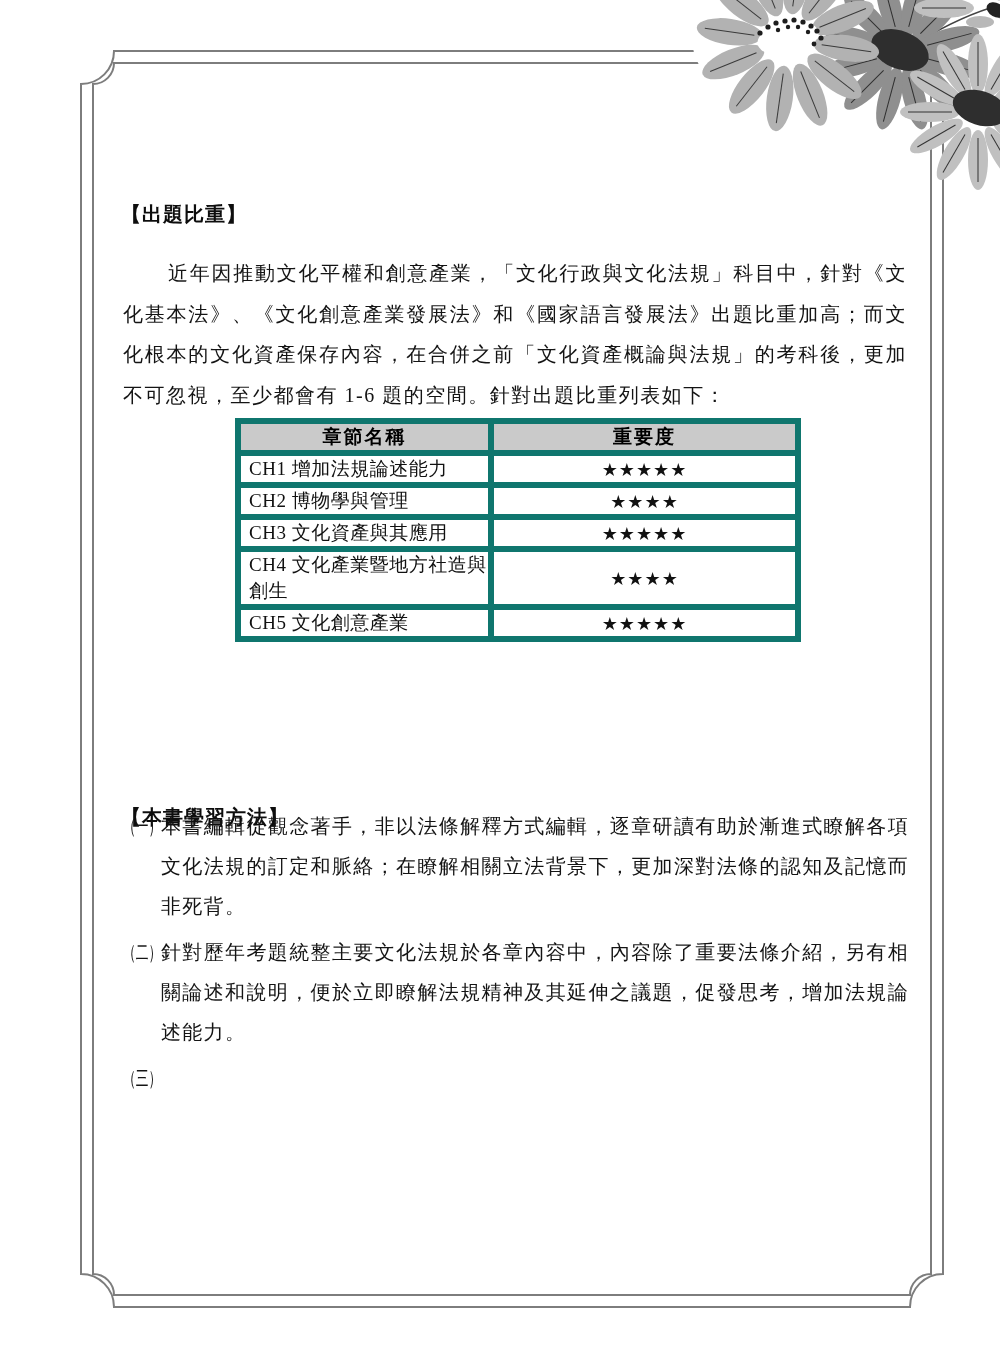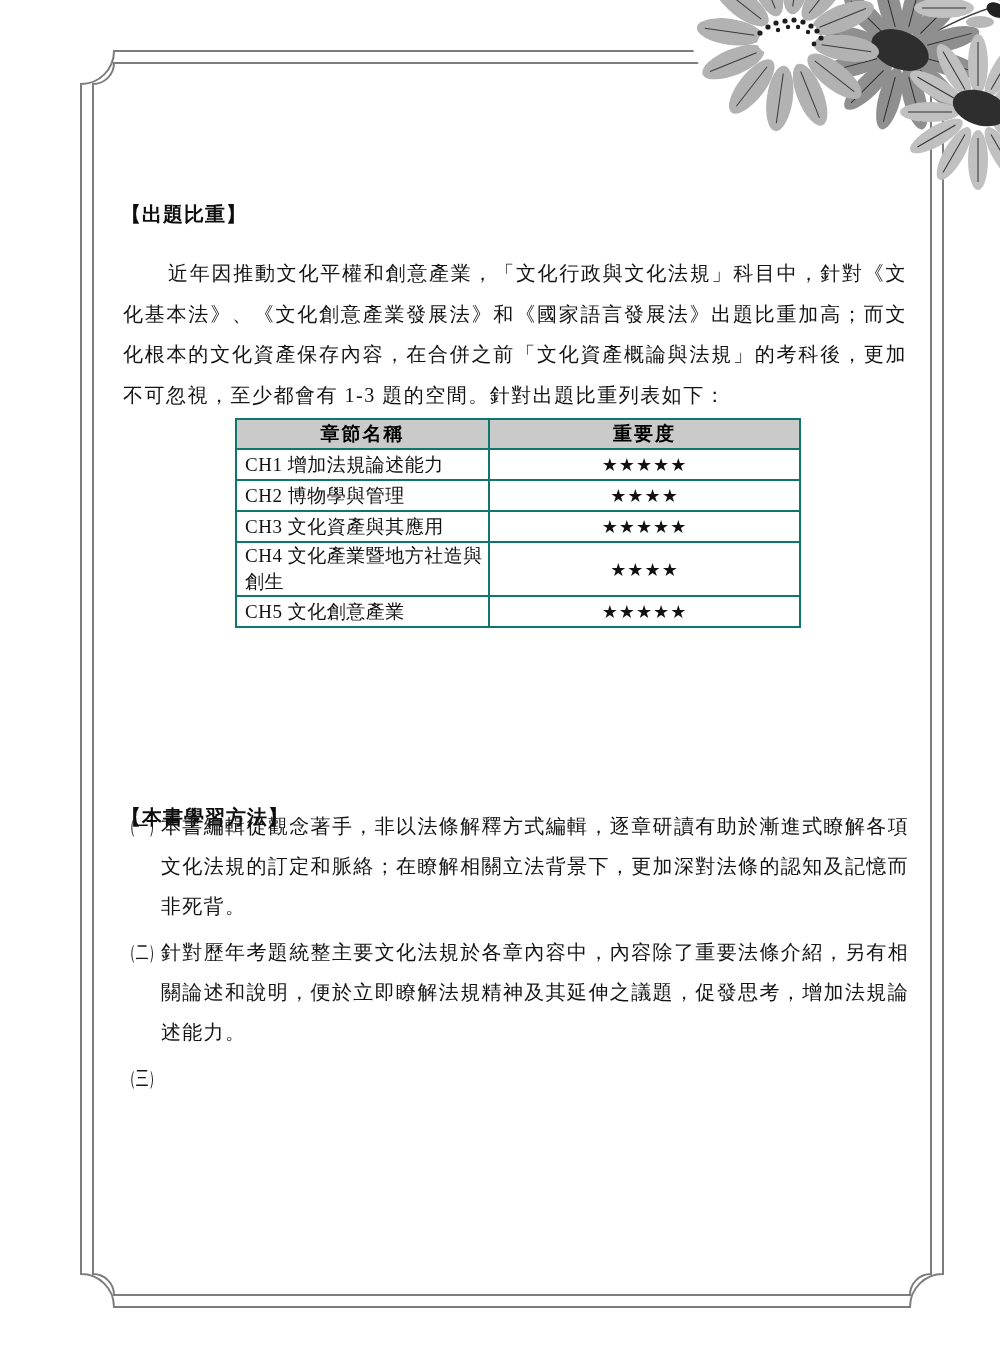--- a/index.html
+++ b/index.html
@@ -25,21 +25,21 @@
   .intro {
     position:absolute; left:123px; top:253px; width:784px;
     font-size:20px; line-height:40.5px; letter-spacing:1.5px;
     text-align:justify; text-indent:45px; color:#141414;
   }
 
   table.weights {
     position:absolute; left:235px; top:418px; width:566px;
     border-collapse:collapse; table-layout:fixed;
   }
-  table.weights th, table.weights td { border:2px solid #0f766e; }
+  table.weights th, table.weights td { border:6px solid #0f766e; }
   table.weights th {
     height:30px; background:#cacaca;
     font-family:"Liberation Sans", sans-serif;
     font-size:19px; font-weight:bold; letter-spacing:2px; text-align:center;
     color:#000;
   }
   th.col-ch { width:253px; }
   table.weights td { height:31px; background:#fff; }
   td.chapter { padding-left:8px; font-size:19px; letter-spacing:0.5px; }
   td.stars {
@@ -165,21 +165,21 @@
       <use href="#petC" transform="rotate(300 338 112)"></use>
         <use href="#petC" transform="rotate(330 338 112)"></use>
       <ellipse cx="340" cy="108" rx="28" ry="17" fill="#2e2e2e" transform="rotate(18 340 108)"></ellipse>
     </g>
   </svg>
 
   <div class="content">
 
     <div id="heading-weights" class="sec-heading">【出題比重】</div>
 
-    <p class="intro">近年因推動文化平權和創意產業，「文化行政與文化法規」科目中，針對《文化基本法》、《文化創意產業發展法》和《國家語言發展法》出題比重加高；而文化根本的文化資產保存內容，在合併之前「文化資產概論與法規」的考科後，更加不可忽視，至少都會有 1-3 題的空間。針對出題比重列表如下：</p>
+    <p class="intro">近年因推動文化平權和創意產業，「文化行政與文化法規」科目中，針對《文化基本法》、《文化創意產業發展法》和《國家語言發展法》出題比重加高；而文化根本的文化資產保存內容，在合併之前「文化資產概論與法規」的考科後，更加不可忽視，至少都會有 1-6 題的空間。針對出題比重列表如下：</p>
 
     <table class="weights">
       <thead>
         <tr>
           <th class="col-ch">章節名稱</th>
           <th>重要度</th>
         </tr>
       </thead>
       <tbody>
         <tr>

